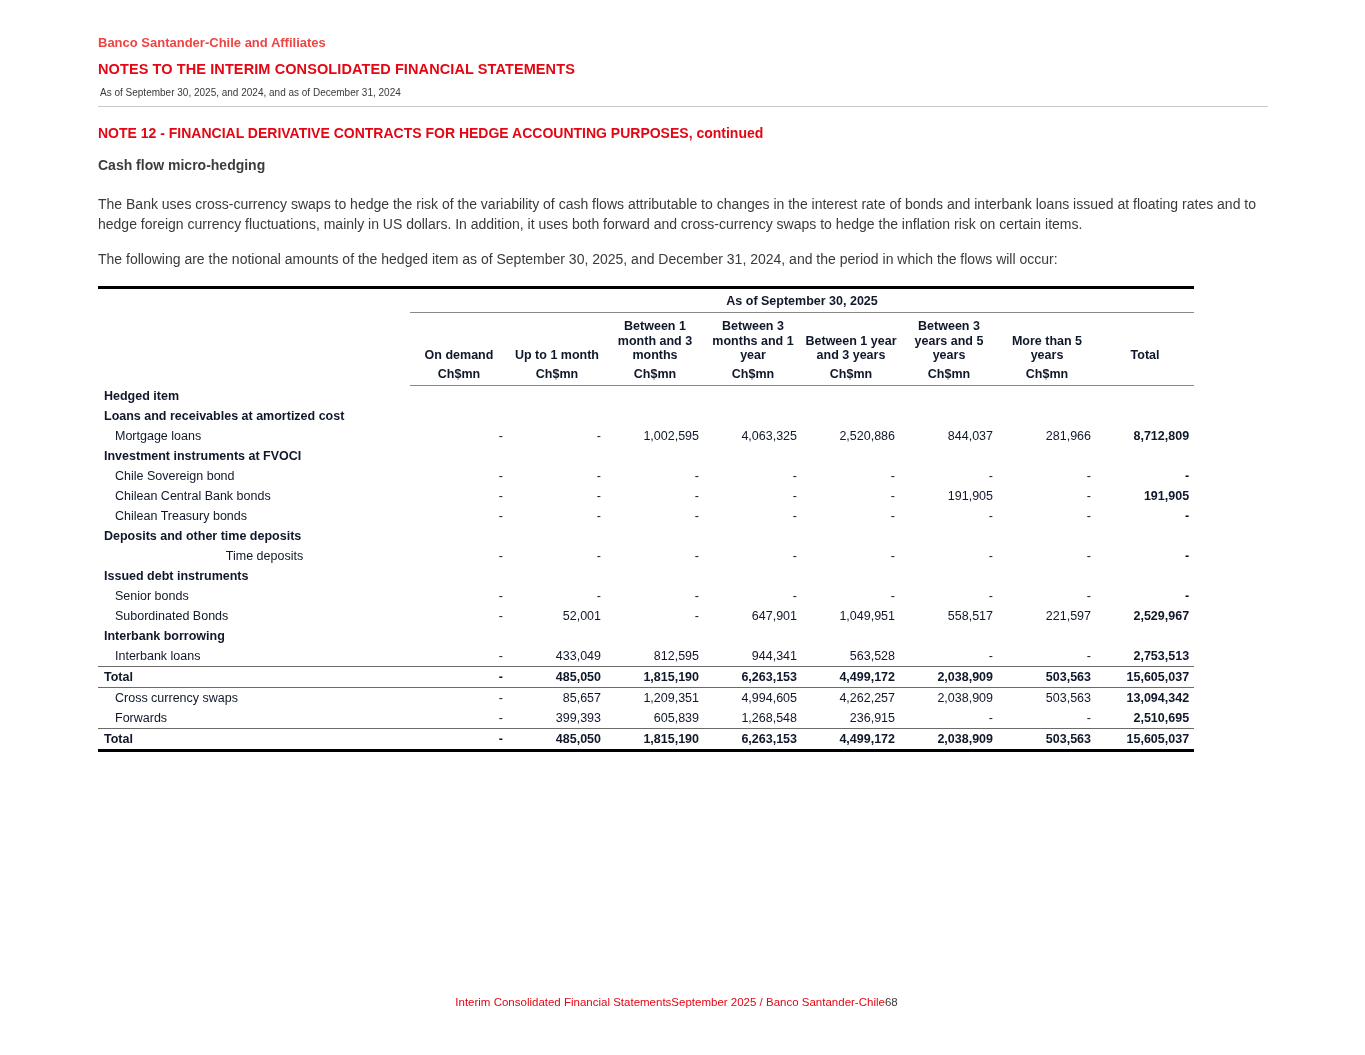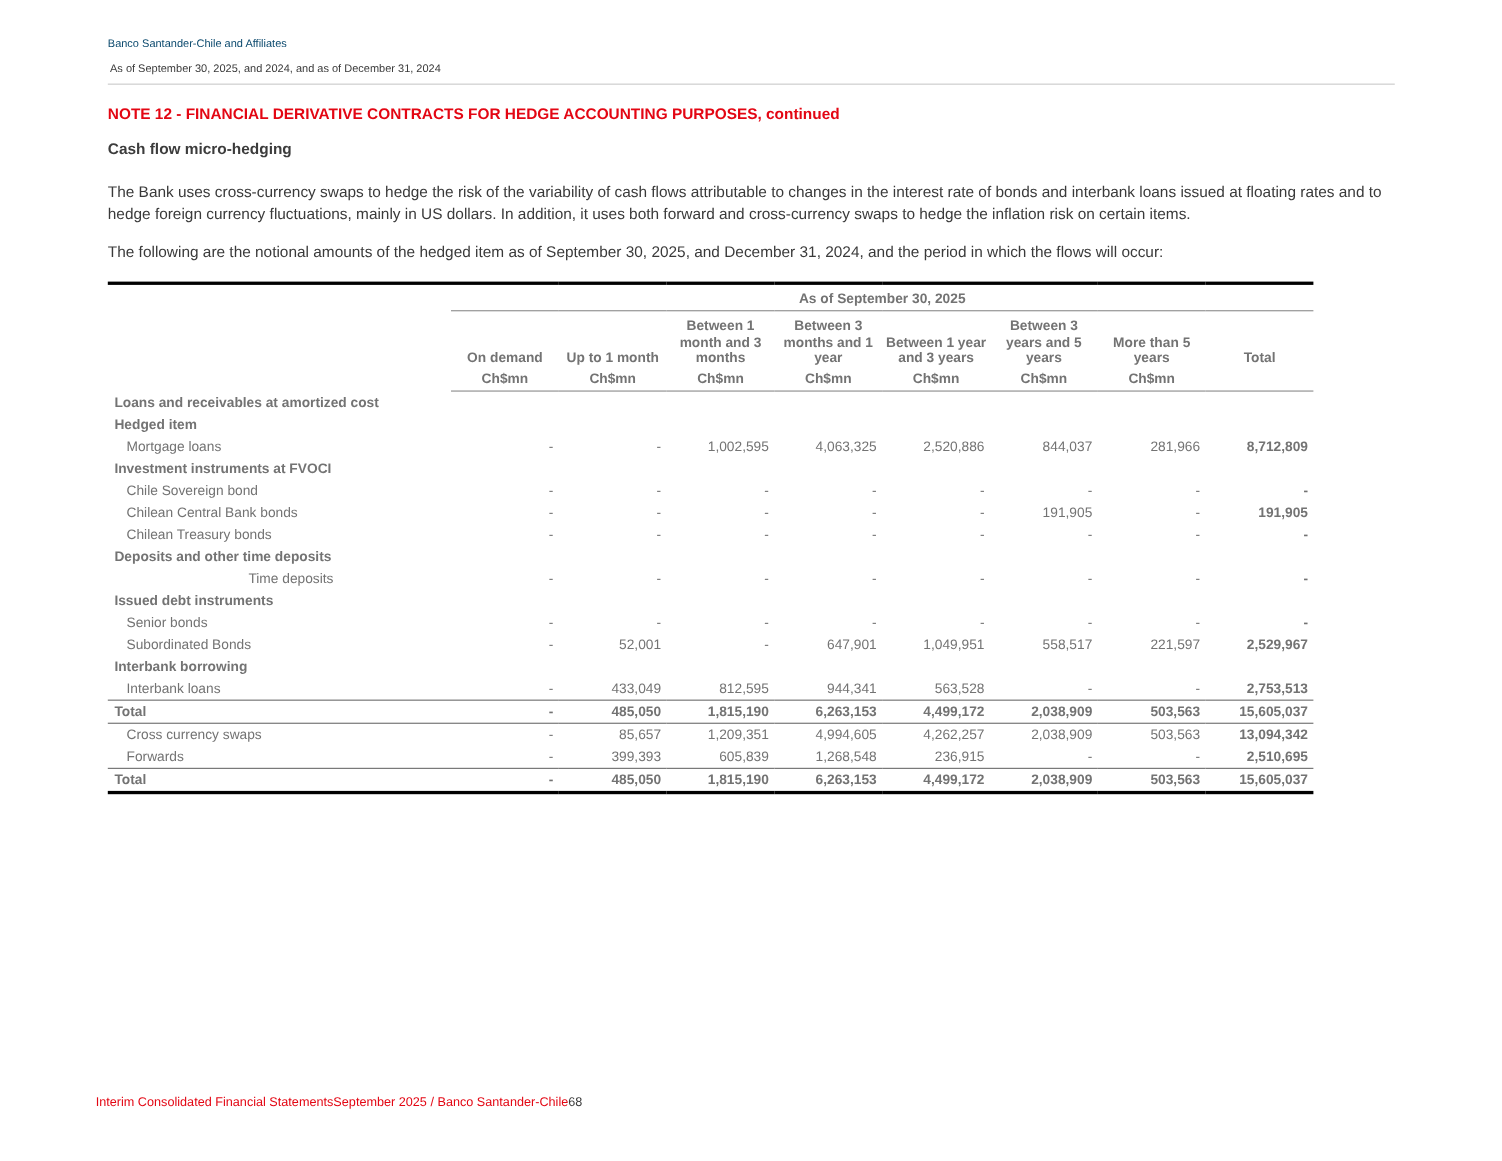--- a/index.html
+++ b/index.html
@@ -1,58 +1,59 @@
 <!DOCTYPE html>
 <html style="--red: #e30613; --ink: #3a3a3a;"><head>
 <meta charset="utf-8">
 <style>
   :root{ --red:#e30613; --ink:#3a3a3a; }
   html,body{margin:0;padding:0;background:#ffffff;}
   body{width:1365px;height:1055px;font-family:"Liberation Sans","DejaVu Sans",sans-serif;color:var(--ink);overflow:hidden;}
   .page{position:relative;width:1365px;height:1055px;background:#ffffff;}
   .content{padding:35px 85px 0 98px;}
-  .company{font-size:10px;font-weight:normal;color:#0c4a6e;margin:0 0 11px 0;}
+  .company{font-size:13px;font-weight:bold;color:#ef4444;margin:0 0 11px 0;}
   .doc-title{font-size:14.5px;font-weight:bold;color:var(--red);margin:0 0 10px 0;letter-spacing:.1px;}
   .date-line{font-size:10px;color:#3a3a3a;margin:0 0 8px 2px;}
   .rule{border:none;border-top:1px solid #c9c9c9;margin:0 0 18px 0;width:1170px;}
   .note-heading{font-size:14px;font-weight:bold;color:var(--red);margin:0 0 16px 0;}
   .subheading{font-size:14px;font-weight:bold;color:#3c3c3c;margin:12px 0 22px 0;}
   .para{font-size:14px;line-height:1.4;margin:0 0 16px 0;max-width:1184px;}
 
-  table{border-collapse:collapse;table-layout:fixed;width:1096px;margin-top:0;border-top:3px solid #000;font-size:12.5px;color:#737373;}
+  table{border-collapse:collapse;table-layout:fixed;width:1096px;margin-top:0;border-top:3px solid #000;font-size:12.5px;color:#0f172a;}
   col.col-label{width:312px;}
   col.col-num{width:98px;}
   th,td{padding:2px 4px;vertical-align:bottom;}
   th.span-header{font-weight:bold;text-align:center;border-bottom:1px solid #8a8a8a;padding:5px 0 4px 0;font-size:12.5px;}
   th.col-head{font-weight:bold;text-align:center;line-height:1.18;padding-top:6px;padding-left:2px;padding-right:2px;}
   th.col-unit{font-weight:bold;text-align:center;border-bottom:1px solid #8a8a8a;padding-bottom:4px;padding-top:2px;}
   td.label-cell{text-align:left;white-space:nowrap;padding-top:3px;padding-bottom:3px;}
   td.value-cell{text-align:right;padding-right:5px;padding-top:3px;padding-bottom:3px;}
   td.total-col{font-weight:bold;}
   tr.row-section td.label-cell{font-weight:bold;}
   tr.indent-0 td.label-cell{padding-left:6px;}
   tr.indent-1 td.label-cell{padding-left:17px;}
   tr.indent-2 td.label-cell{padding-left:25px;text-align:center;}
   tr.row-total td,tr.row-total-final td{font-weight:bold;}
   tr.row-total td{border-top:1px solid #6b6b6b;border-bottom:1px solid #6b6b6b;}
   tr.row-total-final td{border-top:1px solid #6b6b6b;border-bottom:3px solid #000;}
 
-  .footer{position:absolute;left:87px;right:99px;bottom:47px;display:flex;justify-content:flex-start;align-items:baseline;font-size:11.5px;}
+  .footer{position:absolute;left:87px;right:99px;bottom:47px;display:flex;justify-content:center;align-items:baseline;font-size:11.5px;}
   .footer-left{color:var(--red);}
   .footer-right{display:flex;align-items:baseline;}
   .footer-doc{color:var(--red);}
   .footer-page{color:#3a3a3a;}
 </style>
 </head>
 <body>
 
 <div class="page">
   <div class="content">
 
     <div class="company">Banco Santander-Chile and Affiliates</div>
+    <div class="doc-title">NOTES TO THE INTERIM CONSOLIDATED FINANCIAL STATEMENTS</div>
     <div class="date-line">As of September 30, 2025, and 2024, and as of December 31, 2024</div>
     <hr class="rule">
 
     <div class="note-heading">NOTE 12 - FINANCIAL DERIVATIVE CONTRACTS FOR HEDGE ACCOUNTING PURPOSES, continued</div>
     <div class="subheading">Cash flow micro-hedging</div>
     <p class="para">The Bank uses cross-currency swaps to hedge the risk of the variability of cash flows attributable to changes in the interest rate of bonds and interbank loans issued at floating rates and to hedge foreign currency fluctuations, mainly in US dollars. In addition, it uses both forward and cross-currency swaps to hedge the inflation risk on certain items.</p>
     <p class="para">The following are the notional amounts of the hedged item as of September 30, 2025, and December 31, 2024, and the period in which the flows will occur:</p>
 
     <table>
       <colgroup>
@@ -89,32 +90,32 @@
             <th class="col-unit">Ch$mn</th>
             <th class="col-unit">Ch$mn</th>
             <th class="col-unit">Ch$mn</th>
             <th class="col-unit">Ch$mn</th>
             <th class="col-unit">Ch$mn</th>
             <th class="col-unit"></th>
           </tr>
       </thead>
       <tbody id="table-body">
           <tr class="row-section indent-0">
+            <td class="label-cell">Hedged item</td>
+            <td class="value-cell"></td>
+            <td class="value-cell"></td>
+            <td class="value-cell"></td>
+            <td class="value-cell"></td>
+            <td class="value-cell"></td>
+            <td class="value-cell"></td>
+            <td class="value-cell"></td>
+            <td class="value-cell total-col"></td>
+          </tr>
+          <tr class="row-section indent-0">
             <td class="label-cell">Loans and receivables at amortized cost</td>
-            <td class="value-cell"></td>
-            <td class="value-cell"></td>
-            <td class="value-cell"></td>
-            <td class="value-cell"></td>
-            <td class="value-cell"></td>
-            <td class="value-cell"></td>
-            <td class="value-cell"></td>
-            <td class="value-cell total-col"></td>
-          </tr>
-          <tr class="row-section indent-0">
-            <td class="label-cell">Hedged item</td>
             <td class="value-cell"></td>
             <td class="value-cell"></td>
             <td class="value-cell"></td>
             <td class="value-cell"></td>
             <td class="value-cell"></td>
             <td class="value-cell"></td>
             <td class="value-cell"></td>
             <td class="value-cell total-col"></td>
           </tr>
           <tr class="row-item indent-1">

